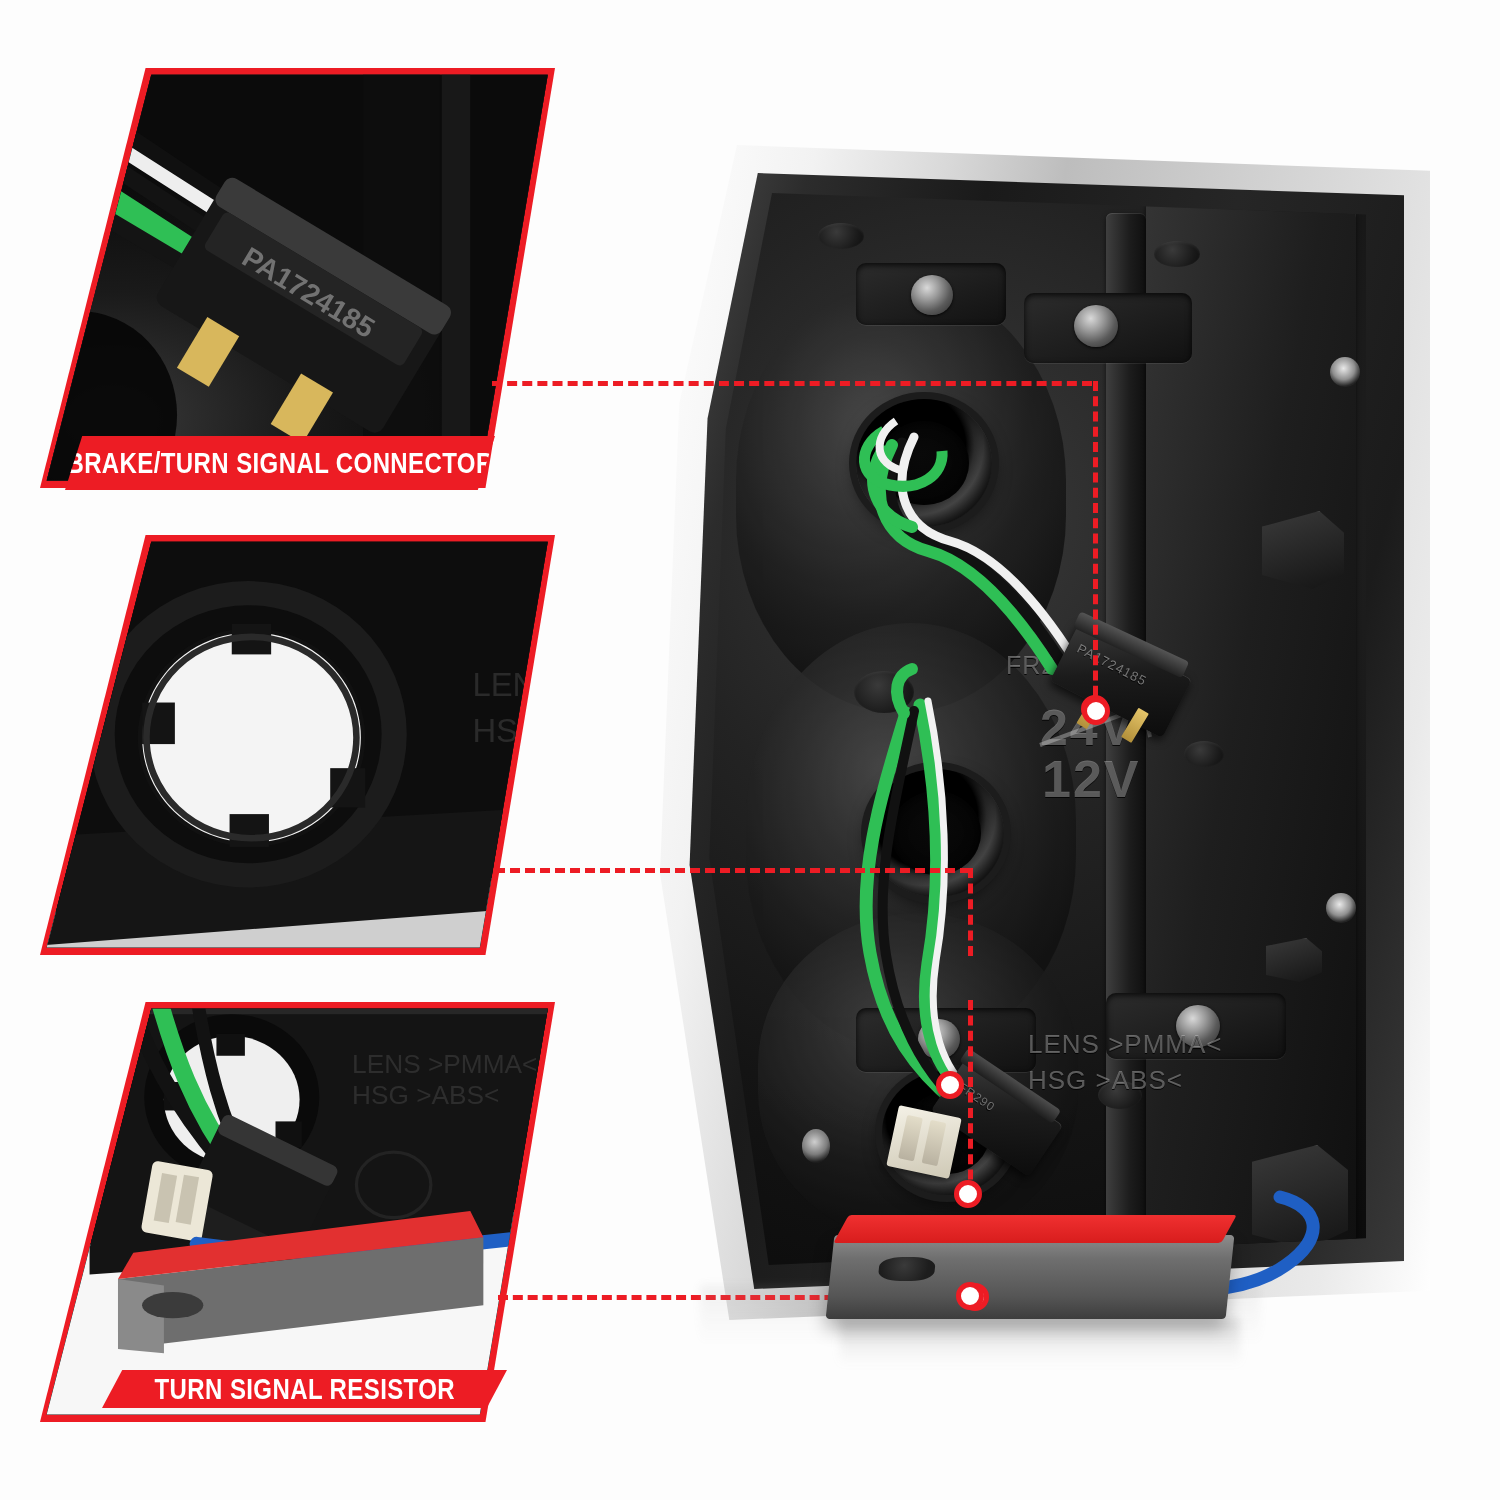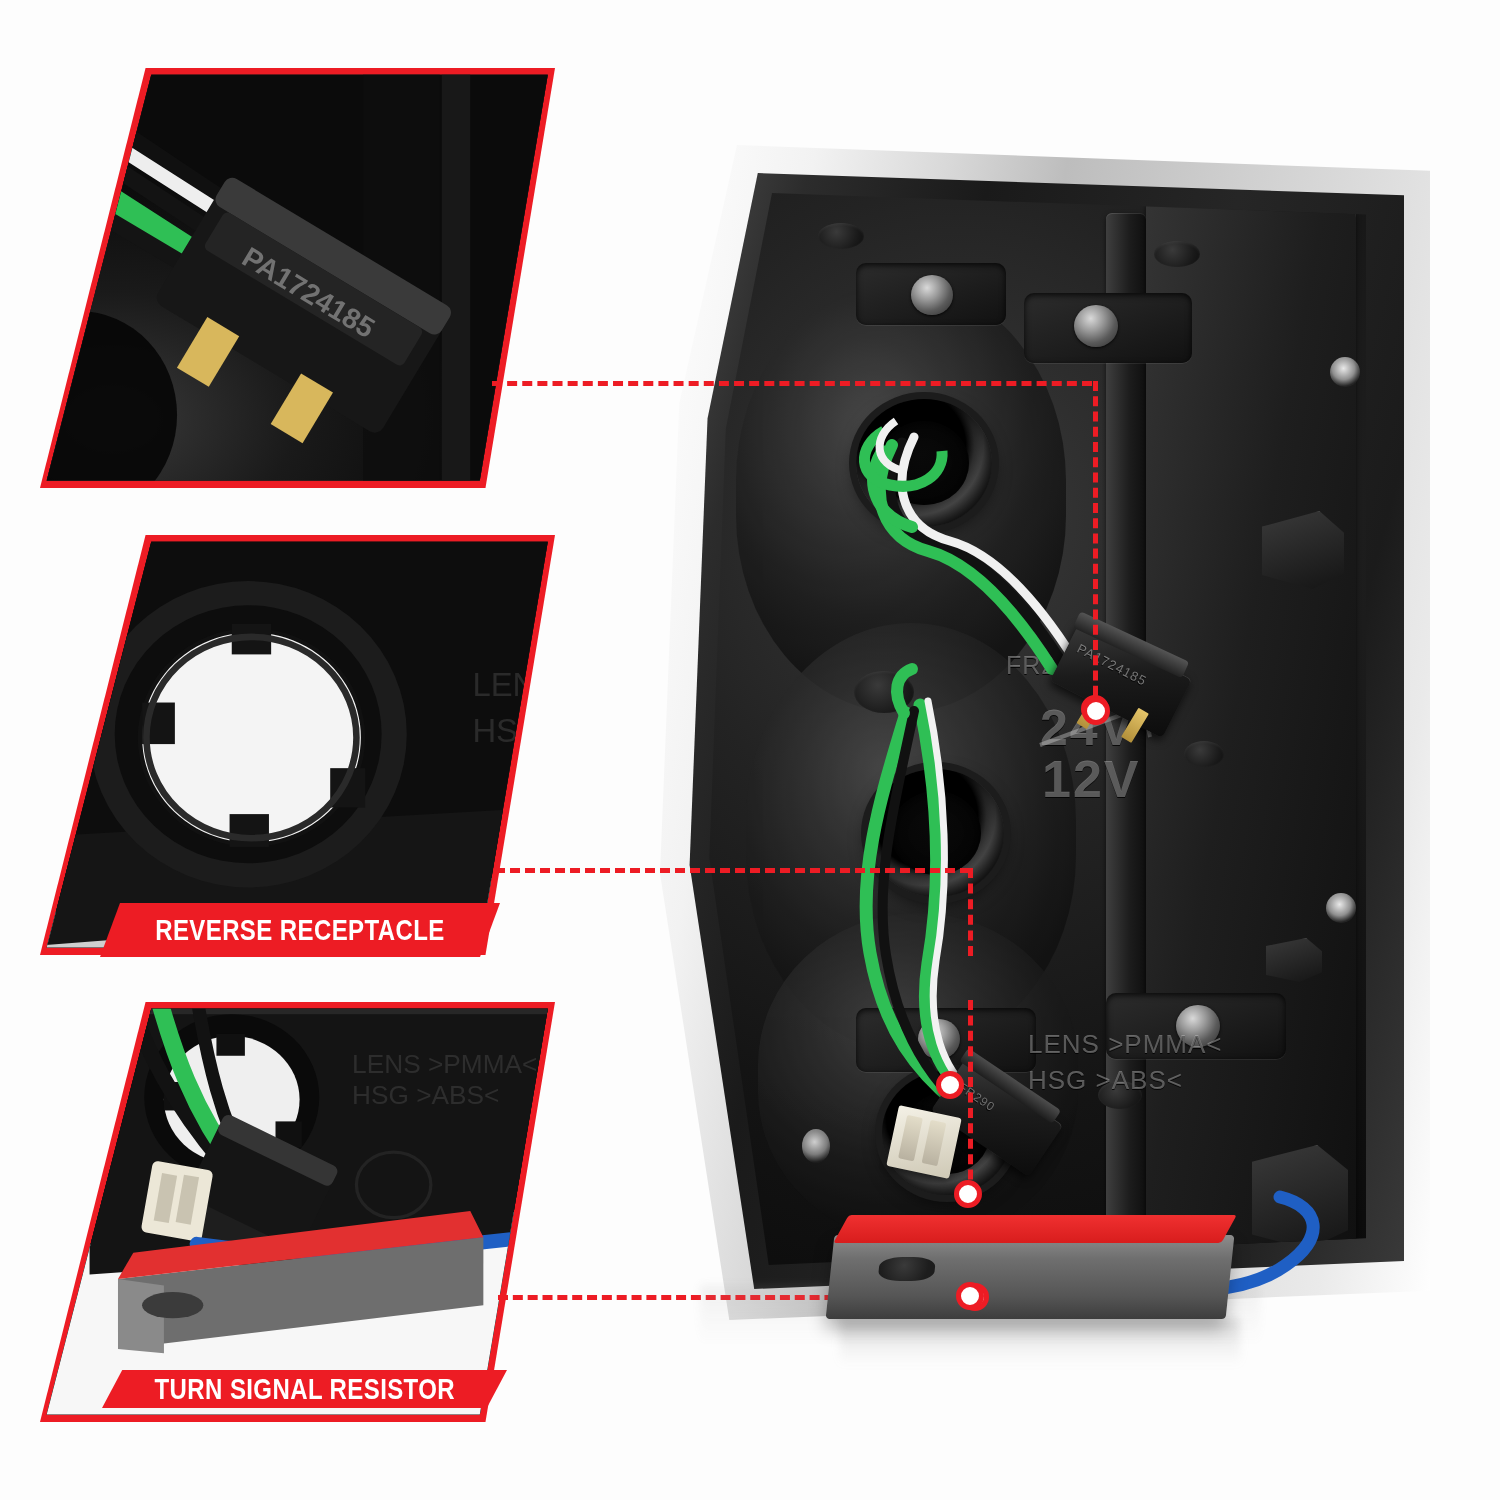--- a/index.html
+++ b/index.html
@@ -323,20 +323,23 @@
               <rect x="164" y="198" width="212" height="40" rx="5" fill="#242424"></rect>
               <rect x="200" y="290" width="34" height="54" fill="#d8b75c"></rect>
               <rect x="300" y="290" width="34" height="54" fill="#d8b75c"></rect>
               <text x="200" y="232" fill="#8d8d8d" font-family="Liberation Sans, sans-serif" font-size="26" font-weight="bold" opacity=".75">PA1724185</text>
             </g>
           </svg>
         </div>
       </div>
     </div>
 
+    <div class="label-bar" style="left:25px; top:368px; width:430px; height:54px; clip-path:polygon(4% 0%, 100% 0%, 96% 100%, 0% 100%);">
+      <span class="lb-text" style="font-size:30px;">BRAKE/TURN SIGNAL CONNECTOR</span>
+    </div>
   </div>
 
   <div class="callout" style="left:40px; top:535px; width:515px; height:420px;">
     <div class="photo-frame">
       <div class="photo-inner">
         <div class="photo-art" style="background:linear-gradient(115deg,#141414 0%,#0a0a0a 40%,#1b1b1b 70%,#101010 100%);">
           <svg viewBox="0 0 520 430" style="position:absolute; inset:0; width:100%; height:100%;">
             <rect x="0" y="0" width="520" height="430" fill="#0d0d0d"></rect>
             <path d="M0 370 L520 330 L520 430 L0 430 Z" fill="#f2f2f2" opacity=".85"></path>
             <path d="M0 300 L520 270 L520 360 L0 400 Z" fill="#151515"></path>
@@ -350,23 +353,20 @@
               <rect x="290" y="236" width="32" height="36"></rect>
               <rect x="198" y="278" width="36" height="30"></rect>
             </g>
             <ellipse cx="218" cy="208" rx="96" ry="92" fill="none" stroke="#2a2a2a" stroke-width="6"></ellipse>
             <text x="420" y="170" fill="#2e2e2e" font-family="Liberation Sans, sans-serif" font-size="30" opacity=".9">LEN</text>
             <text x="420" y="212" fill="#2e2e2e" font-family="Liberation Sans, sans-serif" font-size="30" opacity=".9">HS</text>
           </svg>
         </div>
       </div>
     </div>
-    <div class="label-bar" style="left:60px; top:368px; width:400px; height:54px; clip-path:polygon(5% 0%, 100% 0%, 95% 100%, 0% 100%);">
-      <span class="lb-text" style="font-size:30px;">REVERSE RECEPTACLE</span>
-    </div>
   </div>
 
   <div class="callout" style="left:40px; top:1002px; width:515px; height:420px;">
     <div class="photo-frame">
       <div class="photo-inner">
         <div class="photo-art" style="background:linear-gradient(115deg,#131313 0%,#0b0b0b 45%,#191919 72%,#0e0e0e 100%);">
           <svg viewBox="0 0 520 430" style="position:absolute; inset:0; width:100%; height:100%;">
             <rect x="0" y="0" width="520" height="430" fill="#0e0e0e"></rect>
             <path d="M0 250 L520 210 L520 430 L0 430 Z" fill="#f7f7f7"></path>
             <path d="M70 0 L520 0 L520 240 L70 272 Z" fill="#141414"></path>

